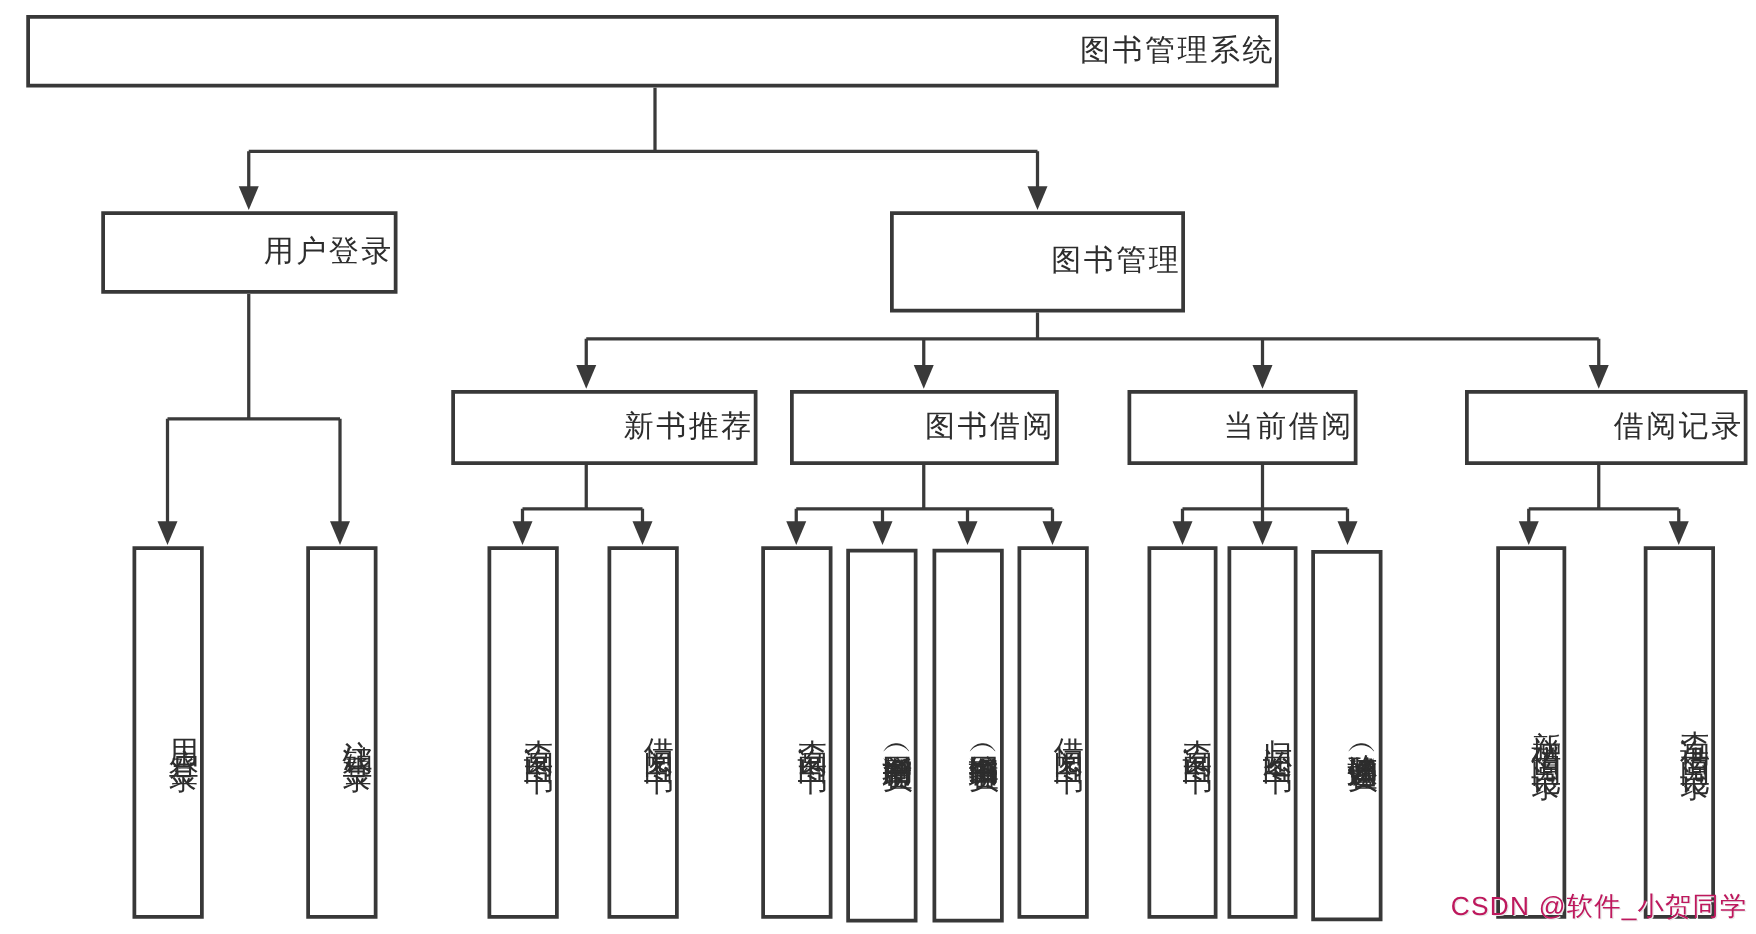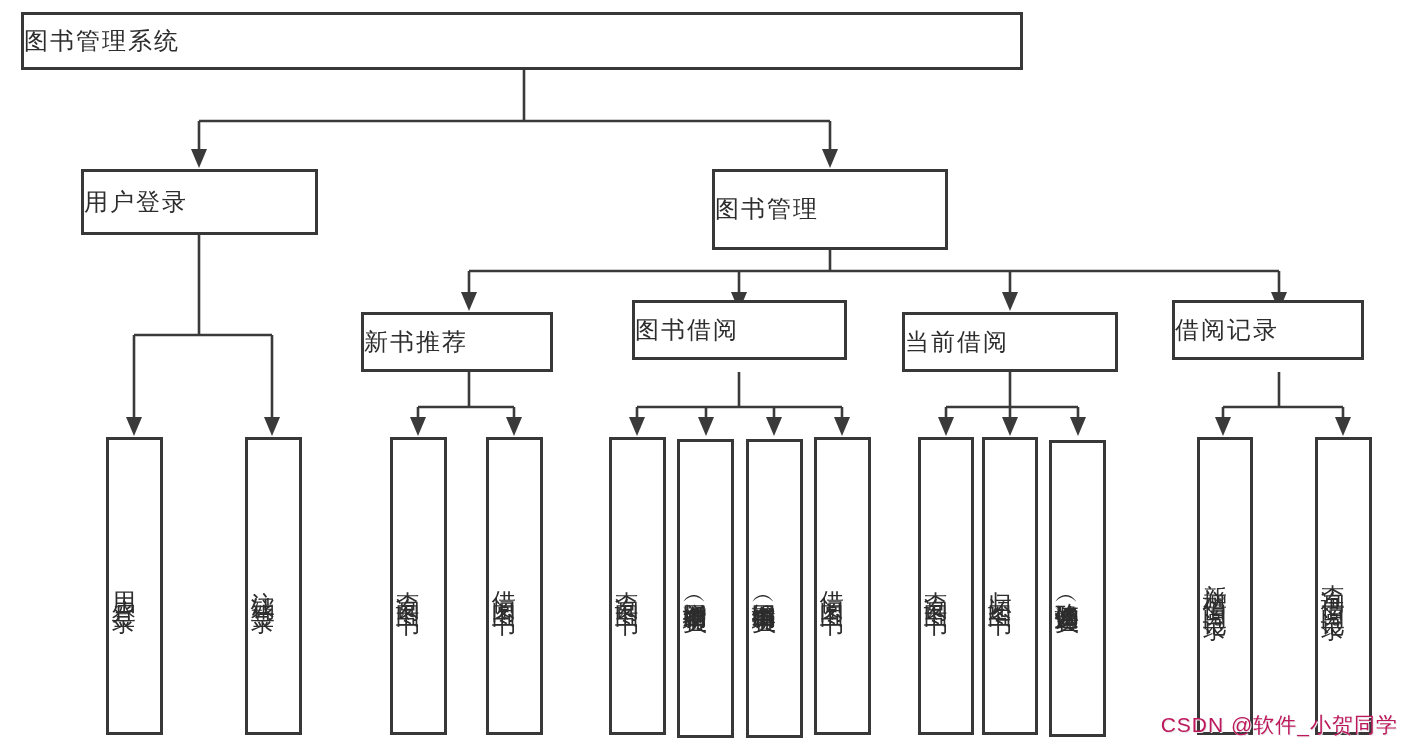--- a/index.html
+++ b/index.html
@@ -11,21 +11,21 @@
     font-family:"Liberation Sans","DejaVu Sans",sans-serif;
   }
   #connectors{position:absolute;left:0;top:0;z-index:1;}
   #connectors path{stroke:#3a3a3a;stroke-width:2.6;fill:none;}
   #connectors polygon{fill:#3a3a3a;stroke:none;}
   .node{
     position:absolute;
     box-sizing:border-box;
     background:#ffffff;
     border:3px solid #383838;
-    display:flex;align-items:center;justify-content:flex-start;
+    display:flex;align-items:center;justify-content:flex-end;
     color:#2d2d2d;
     z-index:2;
   }
   .node .label{
     font-size:24px;
     letter-spacing:2px;
     white-space:nowrap;
     line-height:1.2;
   }
   .node.v .label{
@@ -92,30 +92,30 @@
     <span class="label">图书管理系统</span>
   </div>
 
   <div class="node h" style="left:81px;top:169px;width:237px;height:66px">
     <span class="label">用户登录</span>
   </div>
   <div class="node h" style="left:712px;top:169px;width:236px;height:81px">
     <span class="label">图书管理</span>
   </div>
 
-  <div class="node h" style="left:361px;top:312px;width:192px;height:60px">
+  <div class="node h" style="left:361px;top:312px;width:245px;height:60px">
     <span class="label">新书推荐</span>
   </div>
-  <div class="node h" style="left:632px;top:300px;width:215px;height:60px">
+  <div class="node h" style="left:632px;top:312px;width:215px;height:60px">
     <span class="label">图书借阅</span>
   </div>
-  <div class="node h" style="left:902px;top:312px;width:216px;height:60px">
+  <div class="node h" style="left:902px;top:312px;width:184px;height:60px">
     <span class="label">当前借阅</span>
   </div>
-  <div class="node h" style="left:1172px;top:300px;width:192px;height:60px">
+  <div class="node h" style="left:1172px;top:312px;width:226px;height:60px">
     <span class="label">借阅记录</span>
   </div>
 
   <div class="node v" style="left:106px;top:437px;width:57px;height:298px">
     <span class="label">用户登录</span>
   </div>
   <div class="node v" style="left:245px;top:437px;width:57px;height:298px">
     <span class="label">注销登录</span>
   </div>
 

